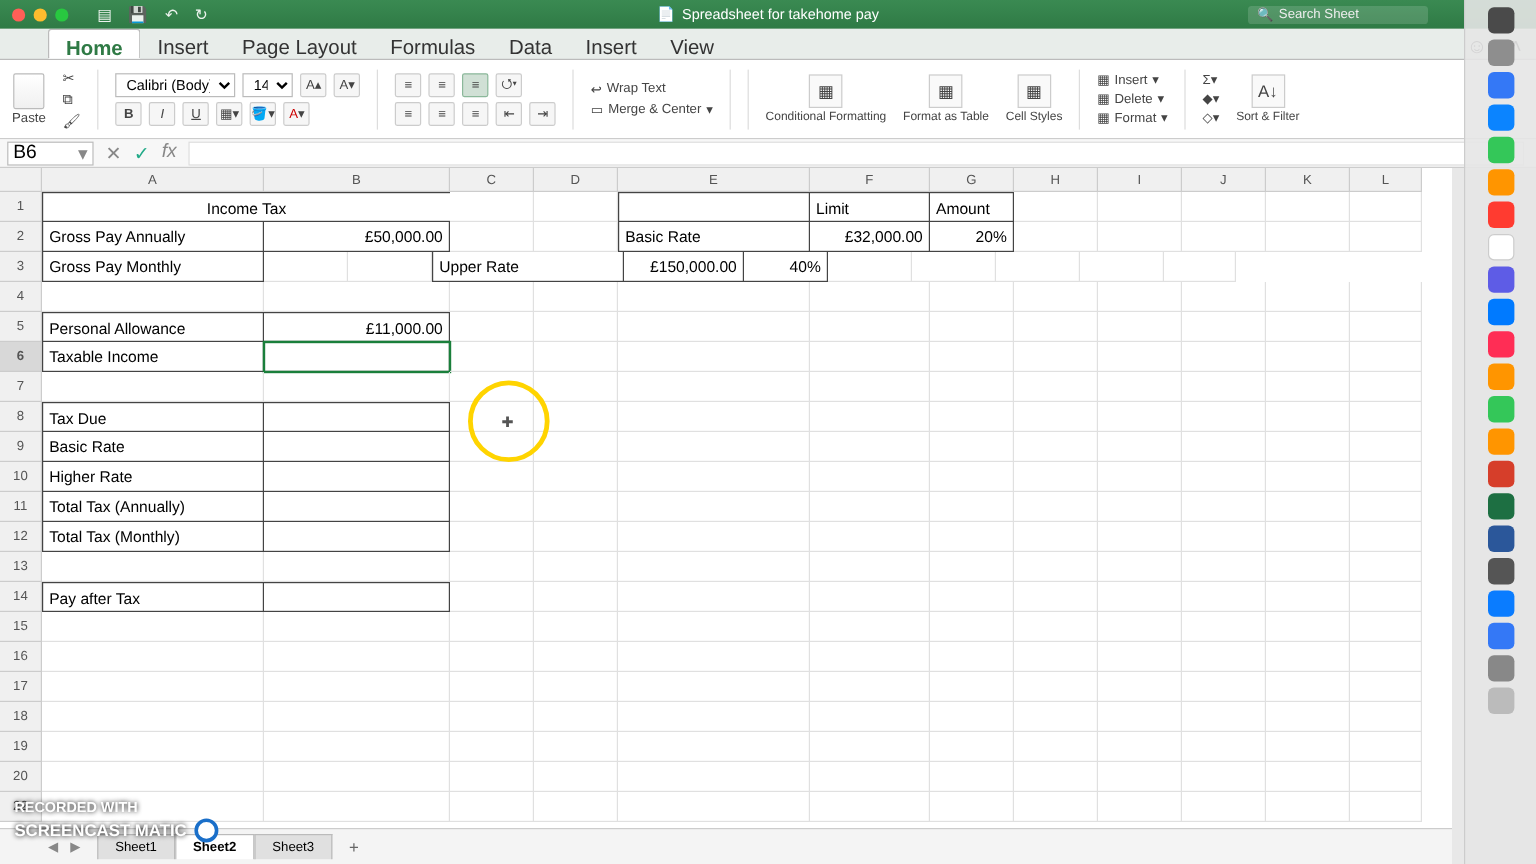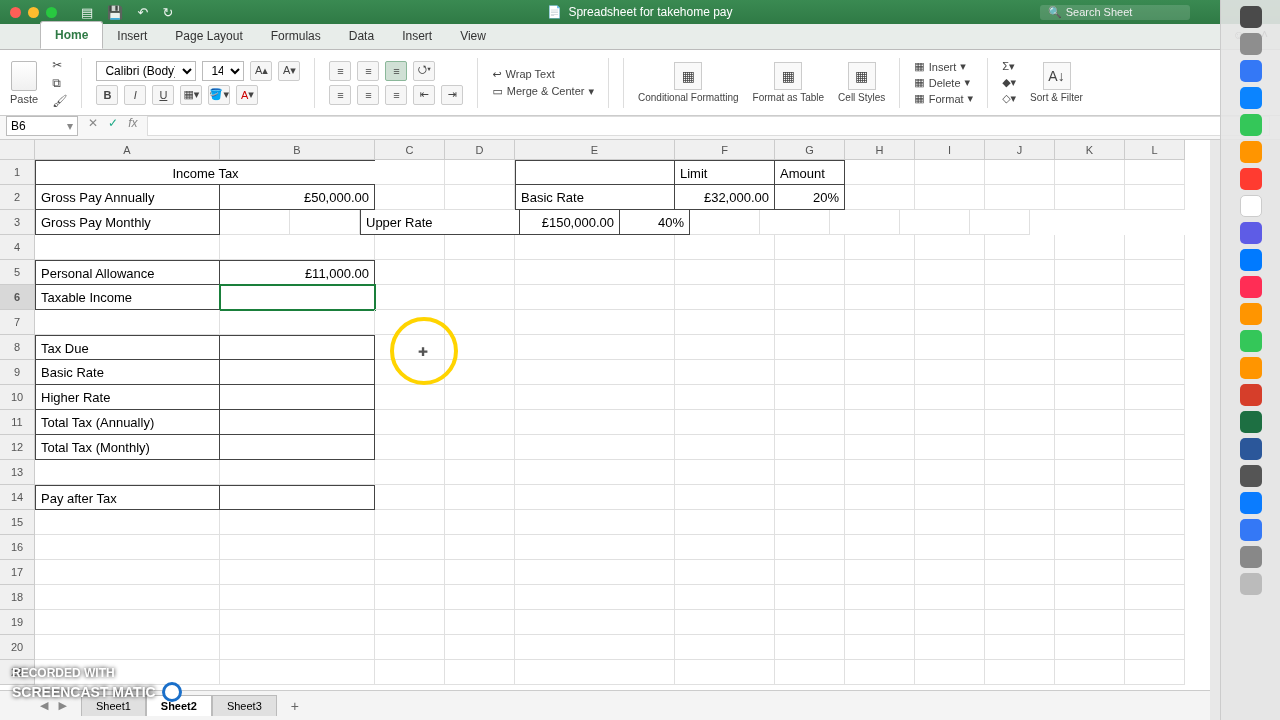--- a/index.html
+++ b/index.html
@@ -9,21 +9,21 @@
   .titlebar { height:24px; background:linear-gradient(#3a8a52,#2f7a45); display:flex; align-items:center; color:#fff; font-size:12px; position:relative; }
   .traffic { display:flex; gap:7px; margin-left:10px; }
   .dot { width:11px; height:11px; border-radius:50%; }
   .red{background:#ff5f57;} .yel{background:#febc2e;} .grn{background:#28c840;}
   .tb-icons { display:flex; gap:14px; margin-left:24px; }
   .tb-icons span{opacity:.9; font-size:13px;}
   .doc-title { position:absolute; left:50%; transform:translateX(-50%); display:flex; gap:6px; align-items:center; }
   .search-title { position:absolute; right:90px; display:flex; align-items:center; gap:4px; background:rgba(255,255,255,.15); border-radius:3px; padding:1px 8px; font-size:11px; color:#eee; width:150px; }
 
   
-  .tabs { height:26px; background:#e8edea; display:flex; align-items:flex-end; padding-left:40px; gap:0; font-size:12px; color:#333; position:relative; border-bottom:1px solid #bbb;}
+  .tabs { height:26px; background:#e8edea; display:flex; padding-left:40px; gap:0; font-size:17px; color:#333; position:relative; border-bottom:1px solid #bbb;}
   .tab { padding:6px 14px; cursor:pointer; }
   .tab.active { background:#fff; border:1px solid #bbb; border-bottom:1px solid #fff; border-radius:3px 3px 0 0; color:#2f7a45; font-weight:600;}
   .tabs-right{position:absolute; right:12px; top:4px; display:flex; gap:10px; align-items:center;}
 
   
   .ribbon { height:66px; background:#fff; border-bottom:1px solid #ccc; display:flex; align-items:center; padding:0 10px; gap:14px; font-size:11px; color:#444; }
   .rgroup { display:flex; flex-direction:column; gap:4px; justify-content:center; }
   .sep{width:1px;height:50px;background:#ddd;}
   .paste { display:flex; flex-direction:column; align-items:center; gap:2px; }
   .clip-icon{width:26px;height:30px;border:1px solid #bbb;border-radius:2px;background:linear-gradient(#fff,#f0f0f0);position:relative;}
@@ -32,21 +32,21 @@
   .font-select{border:1px solid #bbb;height:20px;font-size:12px;padding:0 4px;background:#fff;}
   .btn-row{display:flex;gap:6px;}
   .ico-btn{width:22px;height:20px;border:1px solid #ccc;background:#f6f6f6;display:flex;align-items:center;justify-content:center;font-size:11px;border-radius:2px;cursor:pointer;}
   .ico-btn.active{background:#d0e0d5;border-color:#8bb89a;}
   .fmt-big{display:flex;flex-direction:column;align-items:center;gap:2px;font-size:10px;text-align:center;}
   .fmt-big .fi{width:28px;height:28px;border:1px solid #ccc;background:#f9f9f9;display:flex;align-items:center;justify-content:center;font-size:14px;}
   .cells-col{display:flex;flex-direction:column;gap:3px;font-size:11px;}
   .cells-col div{display:flex;align-items:center;gap:4px;}
 
   
-  .fxbar { height:24px; background:#f7f7f7; border-bottom:1px solid #ccc; display:flex; font-size:12px; }
+  .fxbar { height:24px; background:#f7f7f7; border-bottom:1px solid #ccc; display:flex; align-items:center; font-size:16px; }
   .namebox{width:72px;height:20px;border:1px solid #bbb;margin-left:6px;background:#fff;padding:0 4px;display:flex;align-items:center;justify-content:space-between;}
   .fx-icons{display:flex;gap:10px;margin:0 10px;color:#888;}
   .fx-input{flex:1;height:20px;border:1px solid #ddd;background:#fff;margin-right:10px;}
 
   
   .sheet-wrap{position:absolute;top:140px;left:0;right:70px;bottom:30px;background:#fff;overflow:hidden;}
   .col-hdrs{display:flex;height:20px;}
   .corner{width:35px;background:#f0f0f0;border-right:1px solid #ccc;border-bottom:1px solid #ccc;}
   .ch{background:#f0f0f0;border-right:1px solid #ccc;border-bottom:1px solid #ccc;text-align:center;font-size:11px;color:#555;line-height:20px;}
   .rows{}

